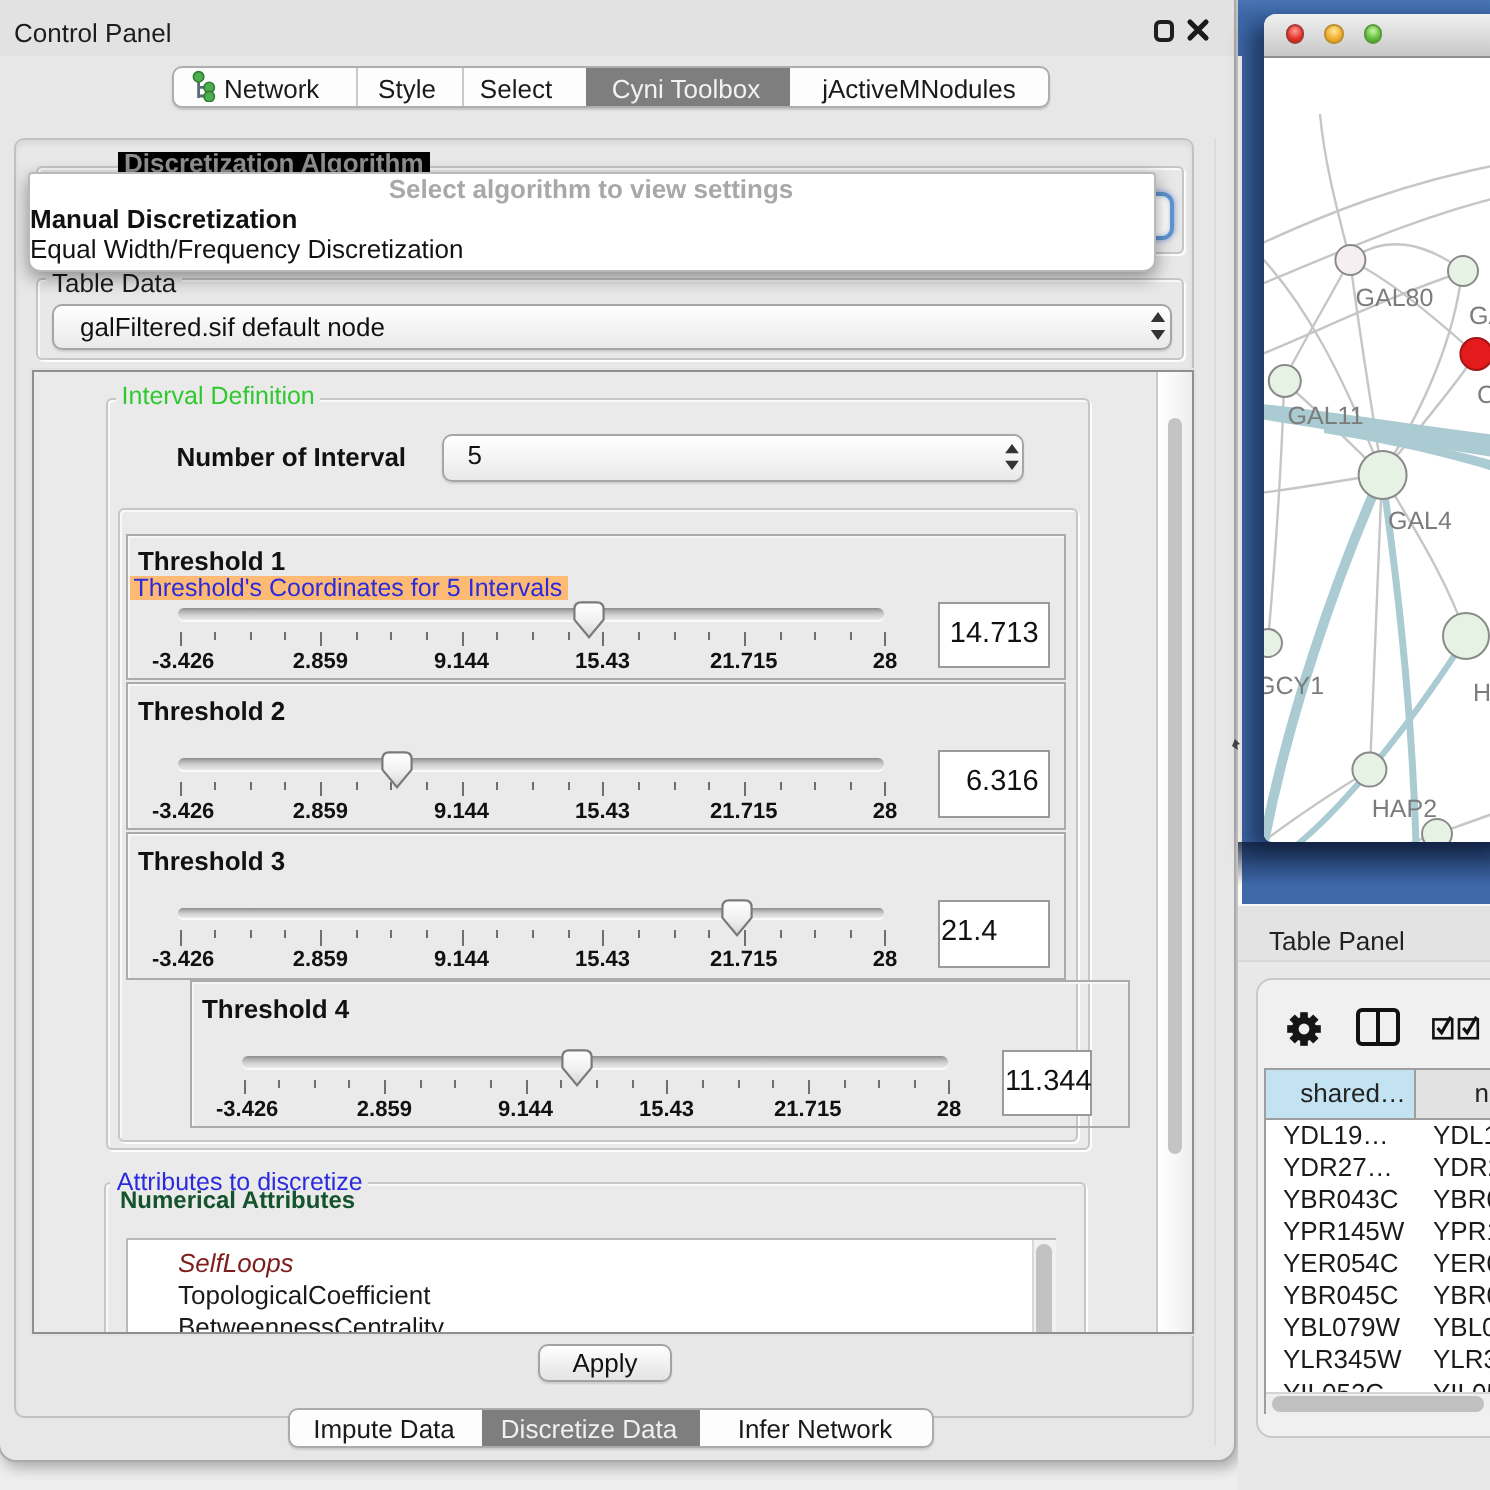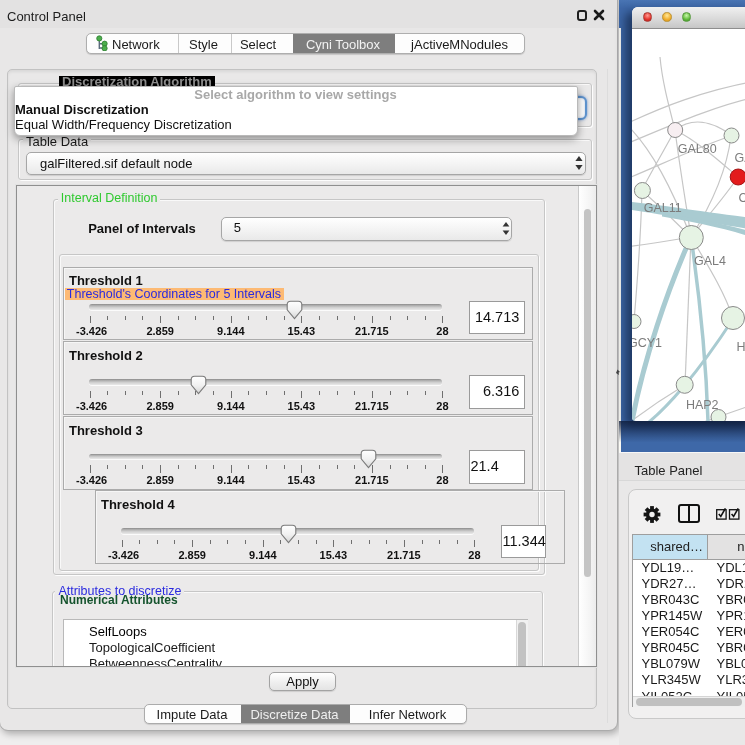--- a/index.html
+++ b/index.html
@@ -54,21 +54,21 @@
 <svg class="abs" style="left:574px;top:155px" width="10" height="16" viewBox="0 0 10 16">
     <path d="M5 1 L8.6 6 L1.4 6 Z" fill="#333"></path>
     <path d="M5 15 L8.6 10 L1.4 10 Z" fill="#333"></path>
   </svg>
 
 <div class="abs" style="left:15.8px;top:185.1px;width:580.8px;height:481.7px;background:#EBEAEA;border:1px solid #8F8F8F;box-shadow:0 0 0 1px #E2E2E2;overflow:hidden;" id="formclip">
 
   <div class="abs etched" style="left:36.7px;top:12.6px;width:491.5px;height:376.8px;"></div>
   <div class="gtitle" style="left:41px;top:5.7px;color:#2FC92F;background:#EBEAEA;">Interval Definition</div>
 
-  <div class="abs" style="left:71.4px;top:35px;font-size:13px;font-weight:bold;color:#111;">Panel of Intervals</div>
+  <div class="abs" style="left:71.4px;top:35px;font-size:13px;font-weight:bold;color:#111;">Number of Interval</div>
   <div class="combo" style="left:204.2px;top:31.2px;width:291px;height:23.5px;"></div>
   <div class="combotext" style="left:217px;top:34px;">5</div>
   <svg class="abs" style="left:484px;top:35px" width="10" height="15" viewBox="0 0 10 15">
       <path d="M5 1 L8.4 5.6 L1.6 5.6 Z" fill="#333"></path>
       <path d="M5 14 L8.4 9.4 L1.6 9.4 Z" fill="#333"></path>
     </svg>
 
   <div class="abs etched" style="left:42.2px;top:68.2px;width:479.8px;height:316.8px;"></div>
   <div class="gtitle" style="left:47px;top:61.9px;color:#2A2ADF;background:#fdba74;margin-top:40px;">Threshold's Coordinates for 5 Intervals</div>
 
@@ -238,21 +238,21 @@
         </defs>
     <path d="M1.2 9.8 L1.2 4.6 Q1.2 1.2 4.6 1.2 L12.4 1.2 Q15.8 1.2 15.8 4.6 L15.8 9.8 L8.5 18.6 Z" fill="url(#thg4)" stroke="#7A7A7A" stroke-width="1.1"></path>
   </svg>
   <div class="abs" style="left:405.8px;top:33.2px;width:45px;height:33.5px;background:#FFF;border:1px solid #9A9A9A;font-size:14.5px;color:#111;text-align:left;line-height:31.5px;padding-right:5px;">11.344</div>
 </div>
 
   <div class="abs etched" style="left:35.2px;top:404.7px;width:490.6px;height:90px;"></div>
   <div class="gtitle" style="left:38.6px;top:398.6px;color:#2A2ADF;background:#EBEAEA;">Attributes to discretize</div>
   <div class="abs" style="left:43.2px;top:407px;font-size:12px;font-weight:bold;color:#14532d;">Numerical Attributes</div>
   <div class="abs" style="left:46.2px;top:432.9px;width:465px;height:60px;background:#FFF;border:1px solid #B9B9B9;">
-     <div class="abs" style="left:25px;top:4px;font-size:13px;color:#000000;">SelfLoops</div>
+     <div class="abs" style="left:25px;top:4px;font-size:13px;color:#7f1d1d;font-style:italic;">SelfLoops</div>
      <div class="abs" style="left:25px;top:20px;font-size:13px;color:#1A1A1A;">TopologicalCoefficient</div>
      <div class="abs" style="left:25px;top:36px;font-size:13px;color:#1A1A1A;">BetweennessCentrality</div>
      <div class="abs" style="left:452px;top:0;width:12px;height:60px;background:#F1F1F1;border-left:1px solid #D8D8D8;"></div>
      <div class="abs" style="left:454.5px;top:2px;width:8px;height:58px;background:#C2C2C2;border-radius:4px;"></div>
   </div>
 
   <div class="abs" style="left:561px;top:0;width:19.8px;height:481.7px;background:linear-gradient(90deg,#FFFFFF,#F4F4F4 60%,#E9E9E9);border-left:1px solid #C9C9C9;"></div>
   <div class="abs" style="left:567px;top:22.9px;width:7.4px;height:368px;background:#C4C4C4;border-radius:4px;"></div>
 </div>
 

